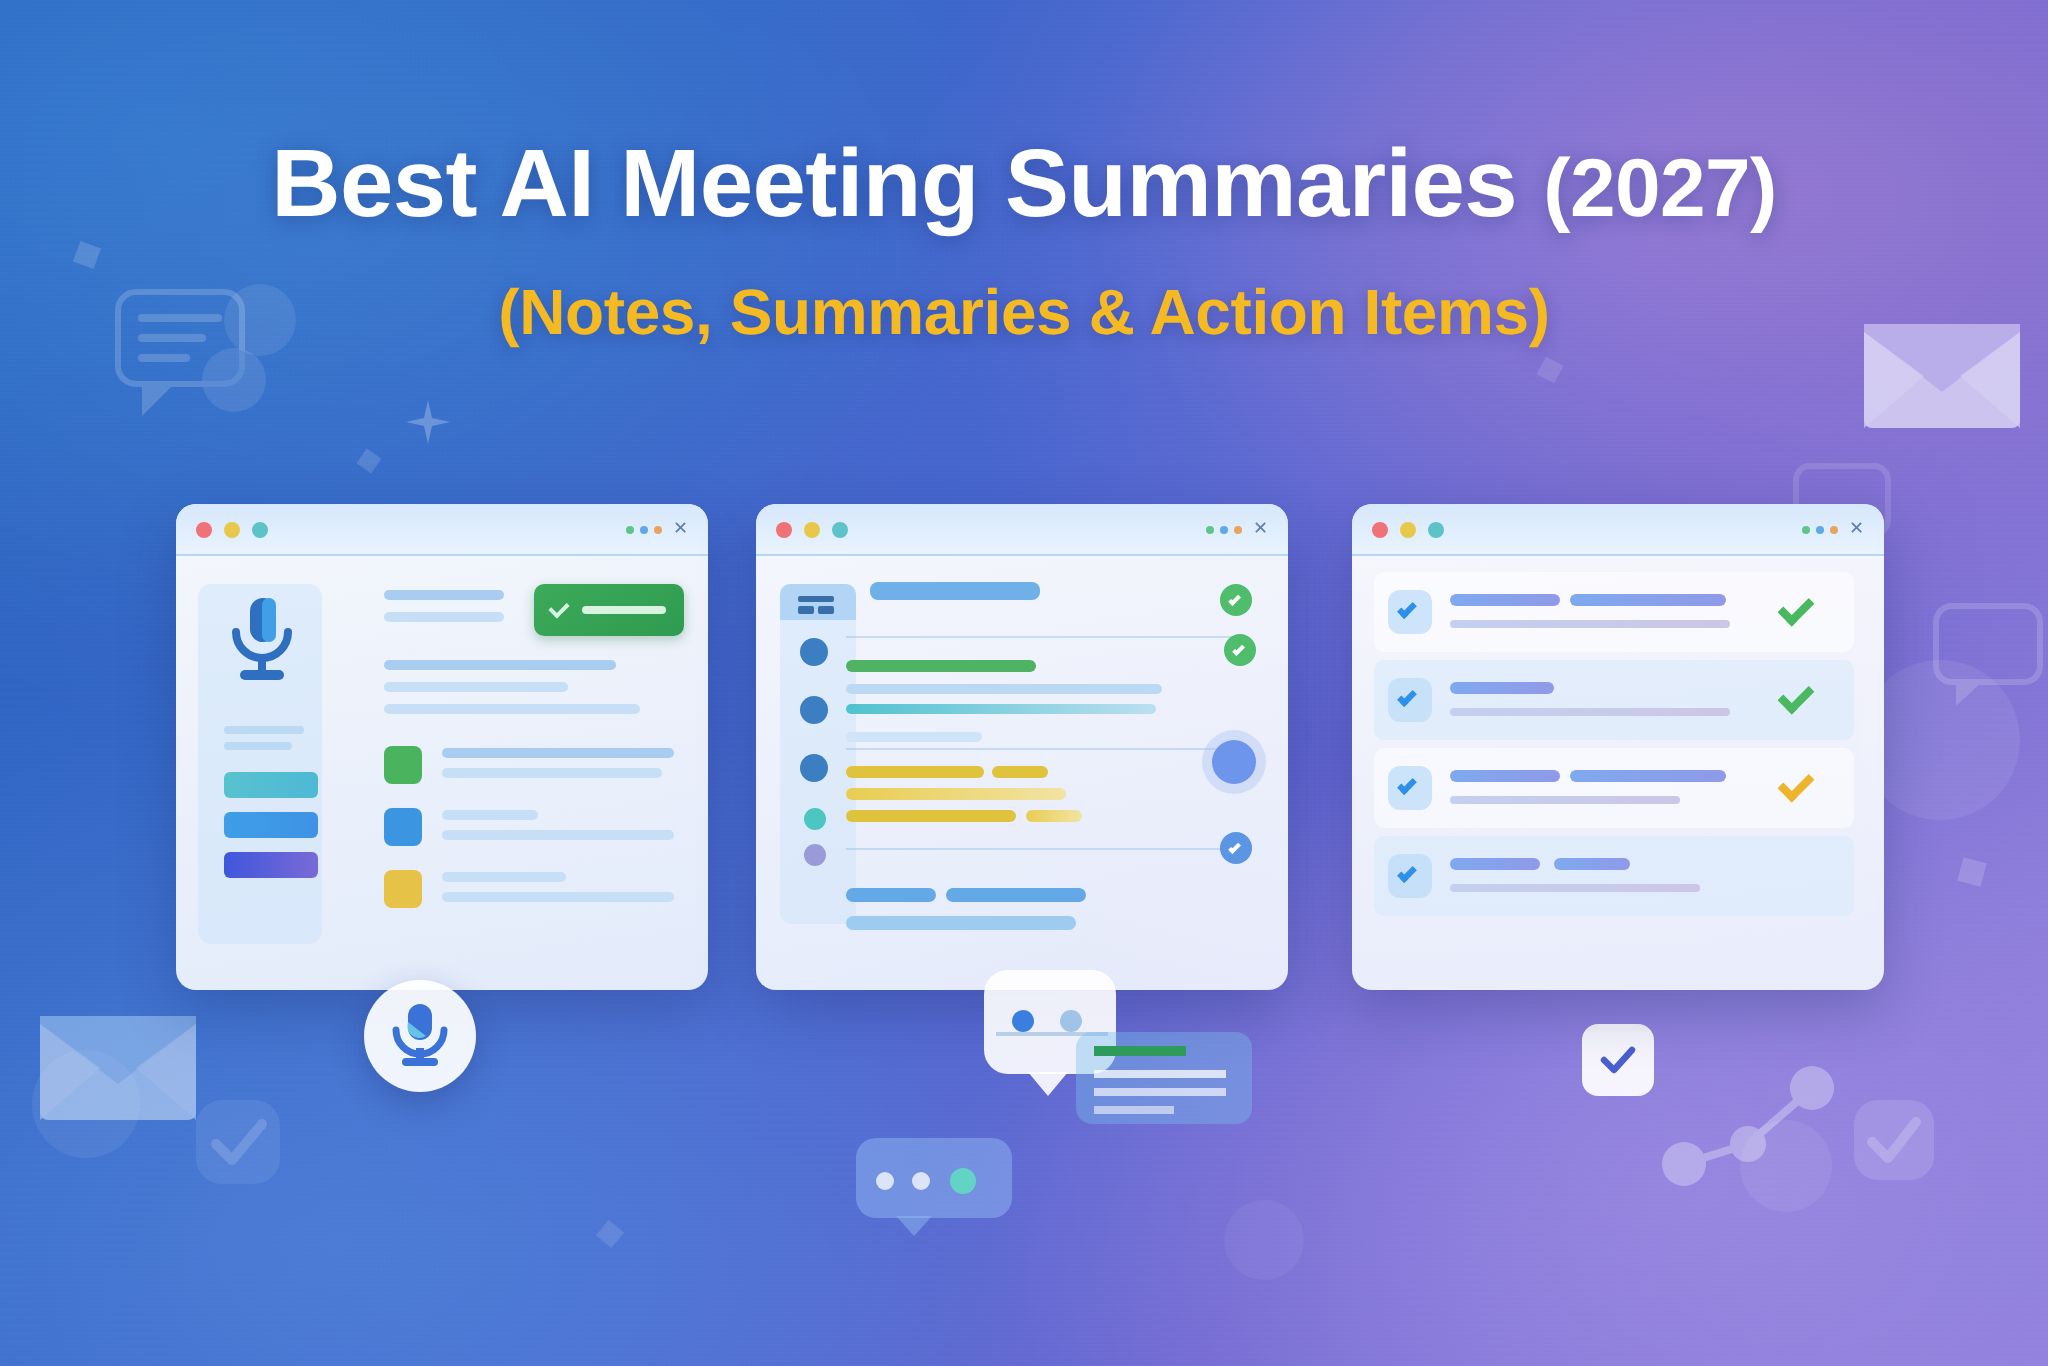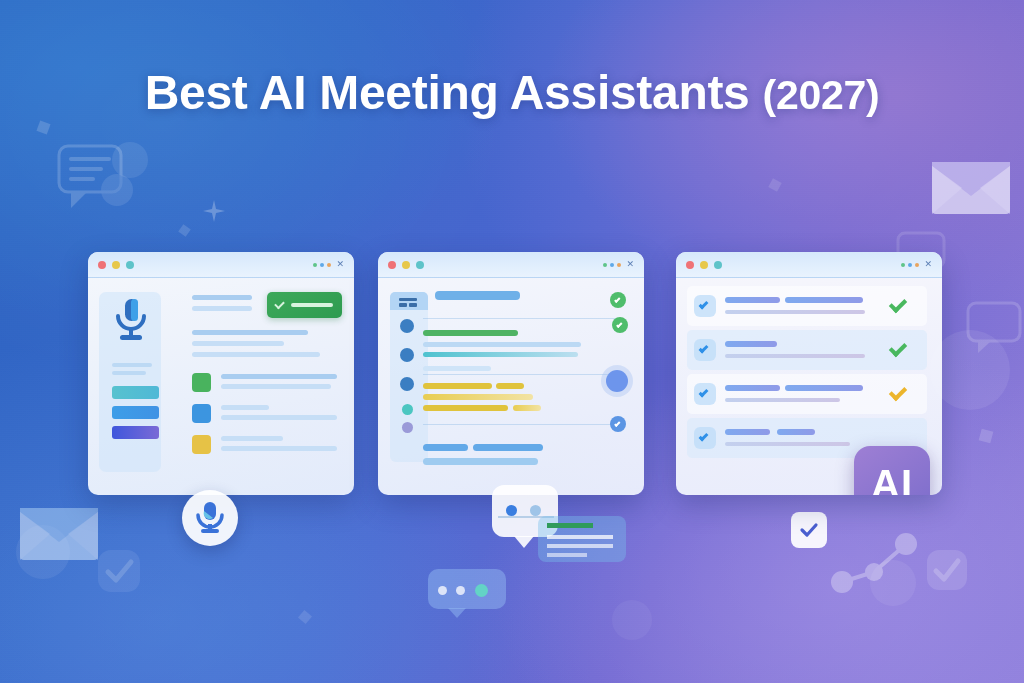--- a/index.html
+++ b/index.html
@@ -257,23 +257,24 @@
   <div class="ghost" style="left:38px; top:122px; width:11px; height:11px; background:#fff; transform:rotate(20deg); opacity:.16;"></div>
   <div class="ghost" style="left:180px; top:226px; width:9px; height:9px; background:#fff; transform:rotate(35deg); opacity:.14;"></div>
   <div class="ghost" style="left:980px; top:430px; width:12px; height:12px; background:#fff; transform:rotate(15deg); opacity:.16;"></div>
   <div class="ghost" style="left:770px; top:180px; width:10px; height:10px; background:#fff; transform:rotate(28deg); opacity:.12;"></div>
   <div class="ghost" style="left:300px; top:612px; width:10px; height:10px; background:#fff; transform:rotate(40deg); opacity:.12;"></div>
 
   <div class="noise"></div>
 
   <div class="headings">
     <div class="title">
-      <span>Best AI Meeting Assistants</span>
+      <span>Best AI Meeting Summaries</span>
       <span class="yr">(2027)</span>
     </div>
+    <div class="subtitle">(Notes, Summaries &amp; Action Items)</div>
   </div>
 
   <div class="cards">
 
     <div class="win c1">
       <div class="titlebar">
         <div class="dots">
           <span class="dot d-red"></span>
           <span class="dot d-yel"></span>
           <span class="dot d-tea"></span>
@@ -435,23 +436,20 @@
 
         <div class="trow alt" style="top:140px;">
           <div class="tbox">
               <span class="ck3"></span>
             </div>
           <div class="tl pri" style="left:38px; top:11px; width:45px;"></div>
           <div class="tl pri" style="left:90px; top:11px; width:38px;"></div>
           <div class="tl sec" style="left:38px; top:24px; width:125px;"></div>
         </div>
 
-        <div class="ai-badge">
-          <span>AI</span>
-        </div>
       </div>
     </div>
   </div>
 
   <div class="decor micbadge" style="left:182px; top:490px;">
     <svg width="30" height="34" viewBox="0 0 30 34">
       <rect x="9" y="1" width="12" height="18" rx="6" fill="#3a72d8"></rect>
       <path d="M9 10 a6 6 0 0 0 9 7" fill="#6fd0ea" opacity=".85"></path>
       <path d="M3 14 a12 12 0 0 0 24 0" fill="none" stroke="#3a72d8" stroke-width="3.5" stroke-linecap="round"></path>
       <rect x="13" y="23" width="4" height="6" fill="#3a72d8"></rect>

